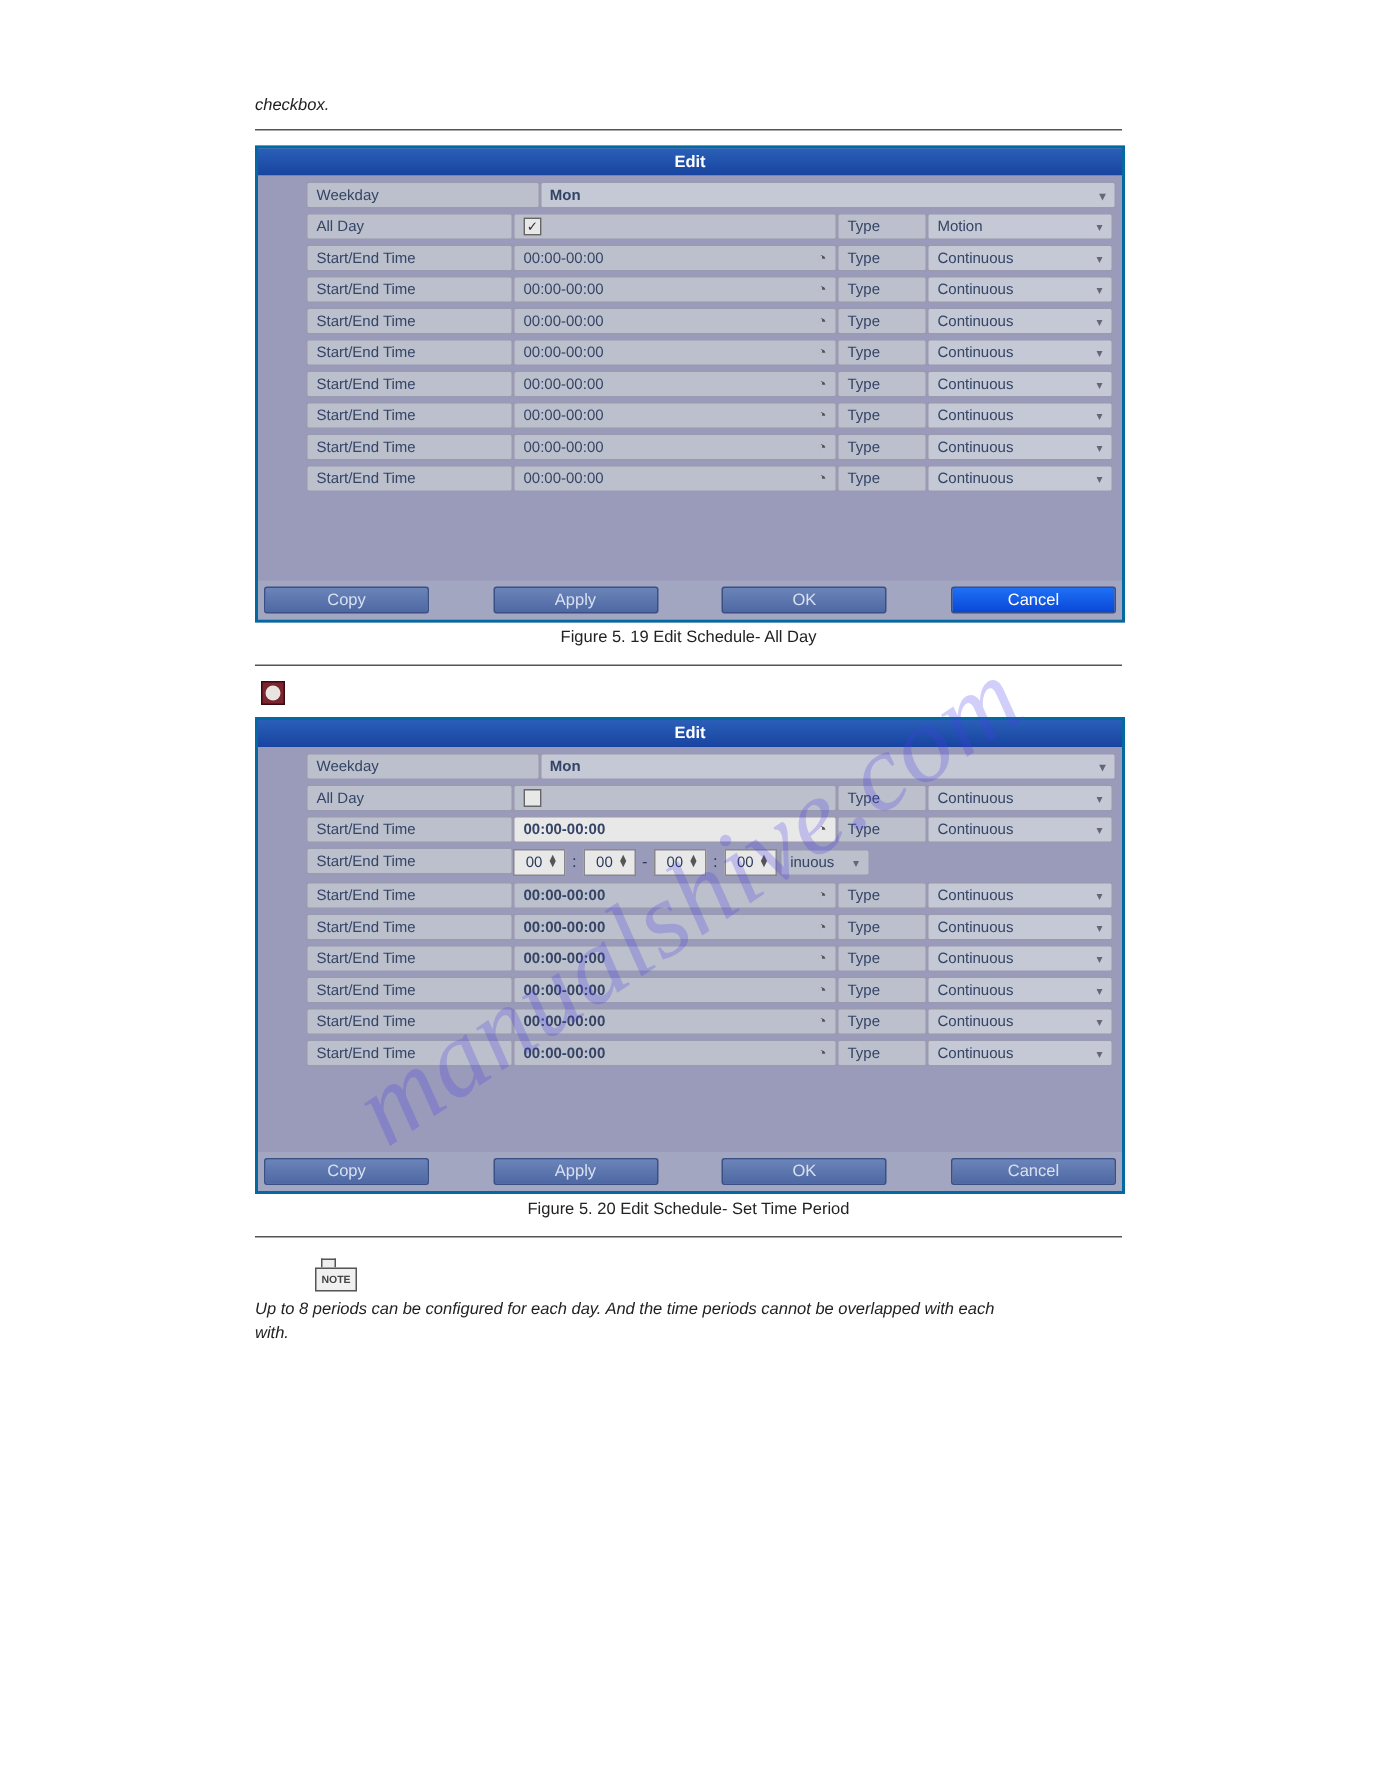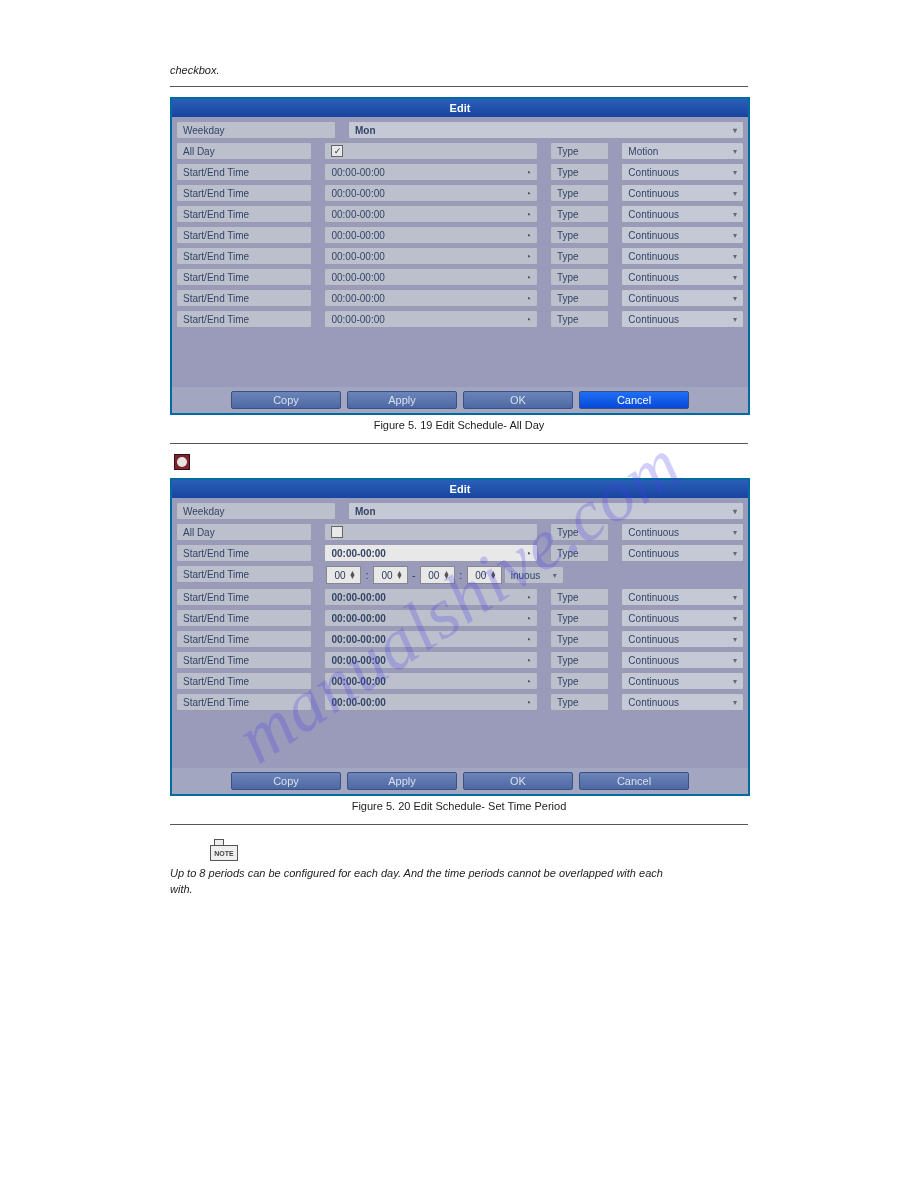--- a/index.html
+++ b/index.html
@@ -38,22 +38,23 @@
     text-align: center;
     padding: 3px 0;
   }
   .panel-body {
     background: #9a9abb;
     padding: 4px 4px 0 4px;
     min-height: 270px;
   }
   .row {
     display: flex;
-    gap: 12px;
+    gap: 0;
     margin-bottom: 3px;
+    margin-left: 28px;
   }
   .cell {
     background: #bcc0cc;
     border: 1px solid #9a9ab0;
     border-radius: 2px;
     padding: 3px 6px;
     display: flex;
     align-items: center;
     height: 18px;
     font-size: 10px;
@@ -79,21 +80,21 @@
   .spin {
     background:#e8e8e8; border:1px solid #888; height:18px; display:flex; align-items:center; padding:0 4px; font-size:10px;
   }
   .spin .num { width:18px; text-align:center; }
   .spin .updown { font-size:7px; color:#555; line-height:4px; text-align:center; }
   .sep { width:8px; text-align:center; }
   .panel-footer {
     background: #a3a6c0;
     display: flex;
     gap: 6px;
-    justify-content: center;
+    justify-content: space-between;
     padding: 4px;
     height: 26px;
   }
   .btn {
     flex: 0 0 110px;
     background: linear-gradient(#6b84b8, #4e68a4);
     border: 1px solid #3a4f84;
     border-radius: 2px;
     color: #d8e0f0;
     font-size: 11px;

